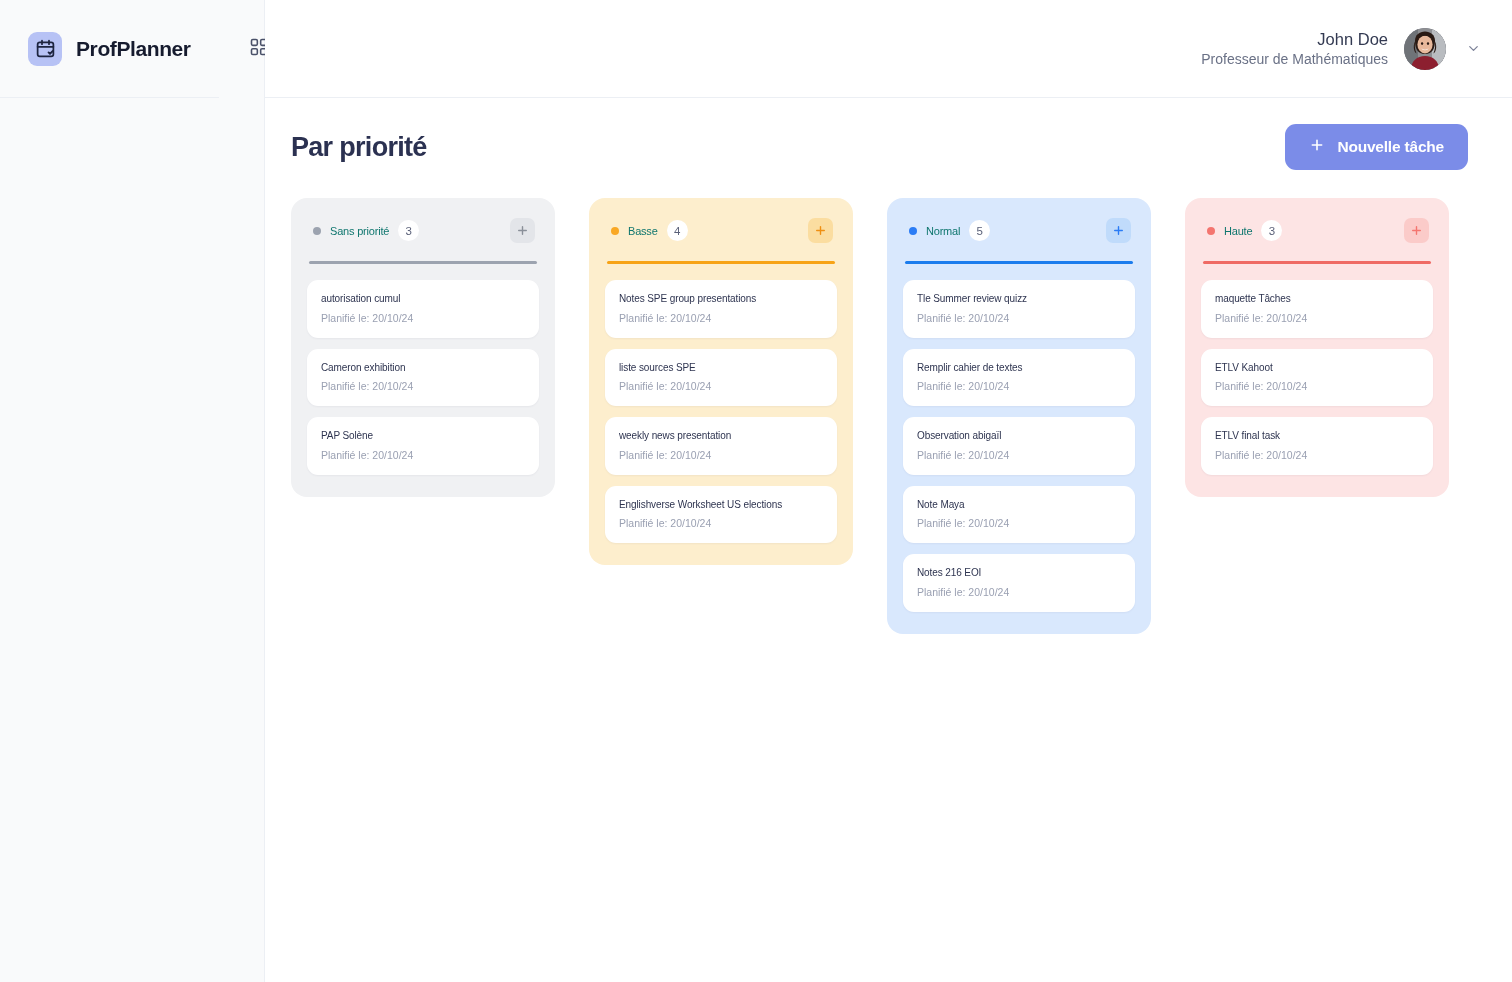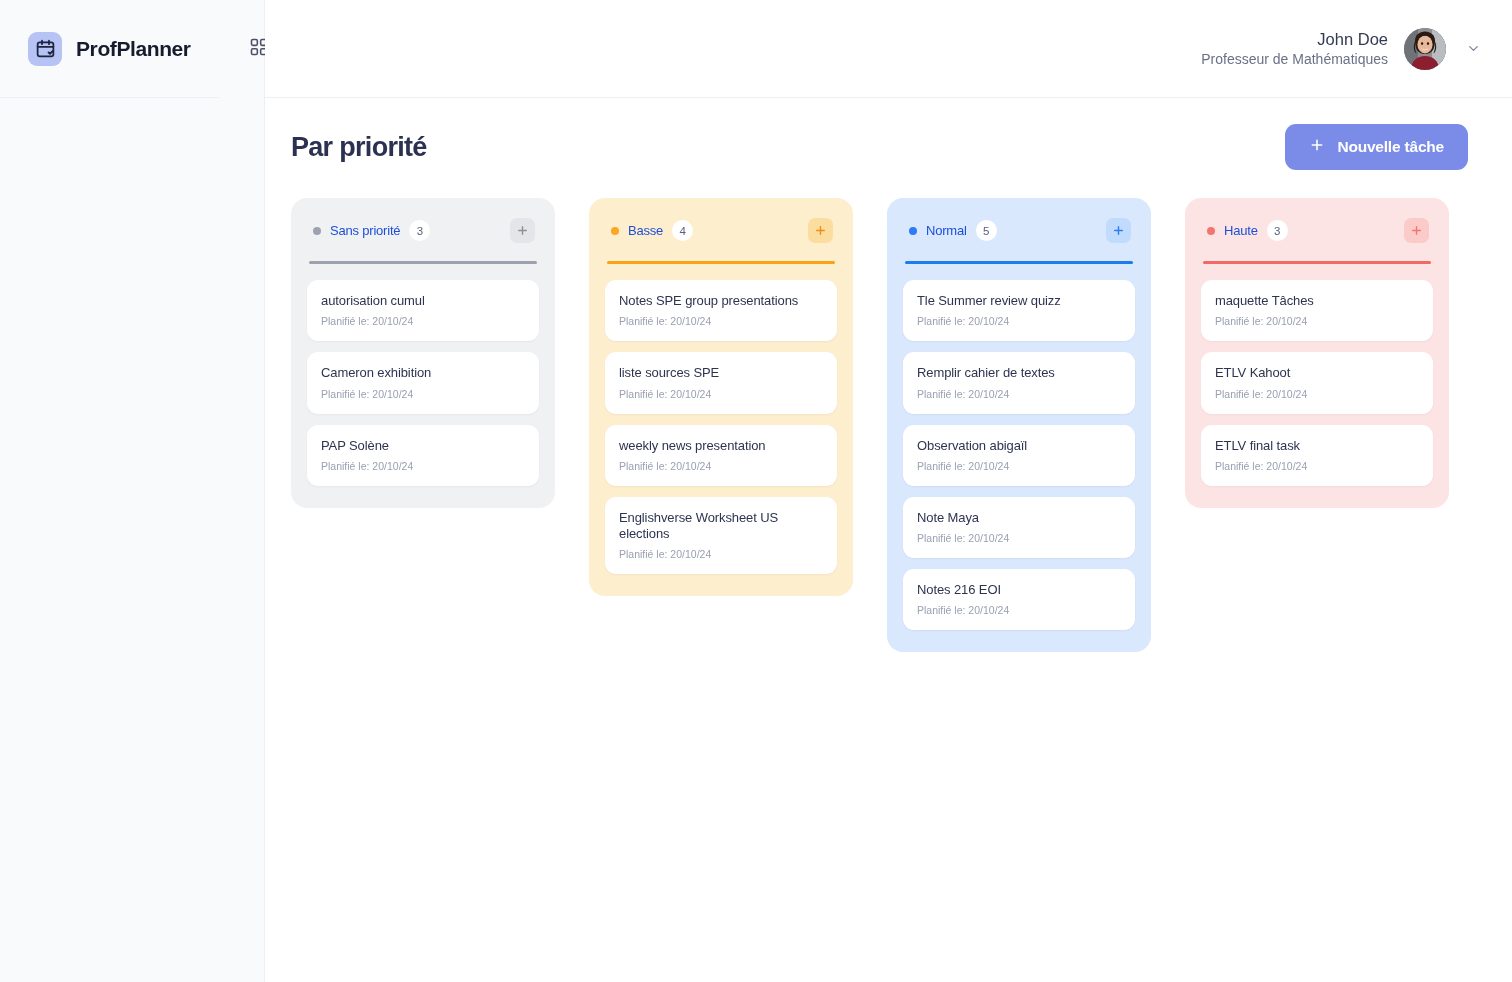--- a/index.html
+++ b/index.html
@@ -193,22 +193,22 @@
   }
 
   .col-dot {
     width: 8px;
     height: 8px;
     border-radius: 50%;
     flex: none;
   }
 
   .col-title {
-    font-size: 13px;
-    color: #1d4ed8;
+    font-size: 11px;
+    color: #0f766e;
     letter-spacing: -0.2px;
     white-space: nowrap;
   }
 
   .col-count {
     background: #ffffff;
     border-radius: 999px;
     min-width: 21px;
     height: 21px;
     display: flex;
@@ -246,21 +246,21 @@
     background: #ffffff;
     border-radius: 11px;
     padding: 13px 14px 14px 14px;
     margin-bottom: 11px;
     cursor: pointer;
     box-shadow: 0 1px 2px rgba(30,40,80,0.05);
   }
   .card:last-child { margin-bottom: 0; }
 
   .card-title {
-    font-size: 13px;
+    font-size: 10px;
     color: #2e3450;
     letter-spacing: -0.1px;
     margin-bottom: 6px;
     line-height: 1.25;
   }
 
   .card-meta {
     font-size: 10.5px;
     color: #9aa0b2;
     letter-spacing: 0px;

